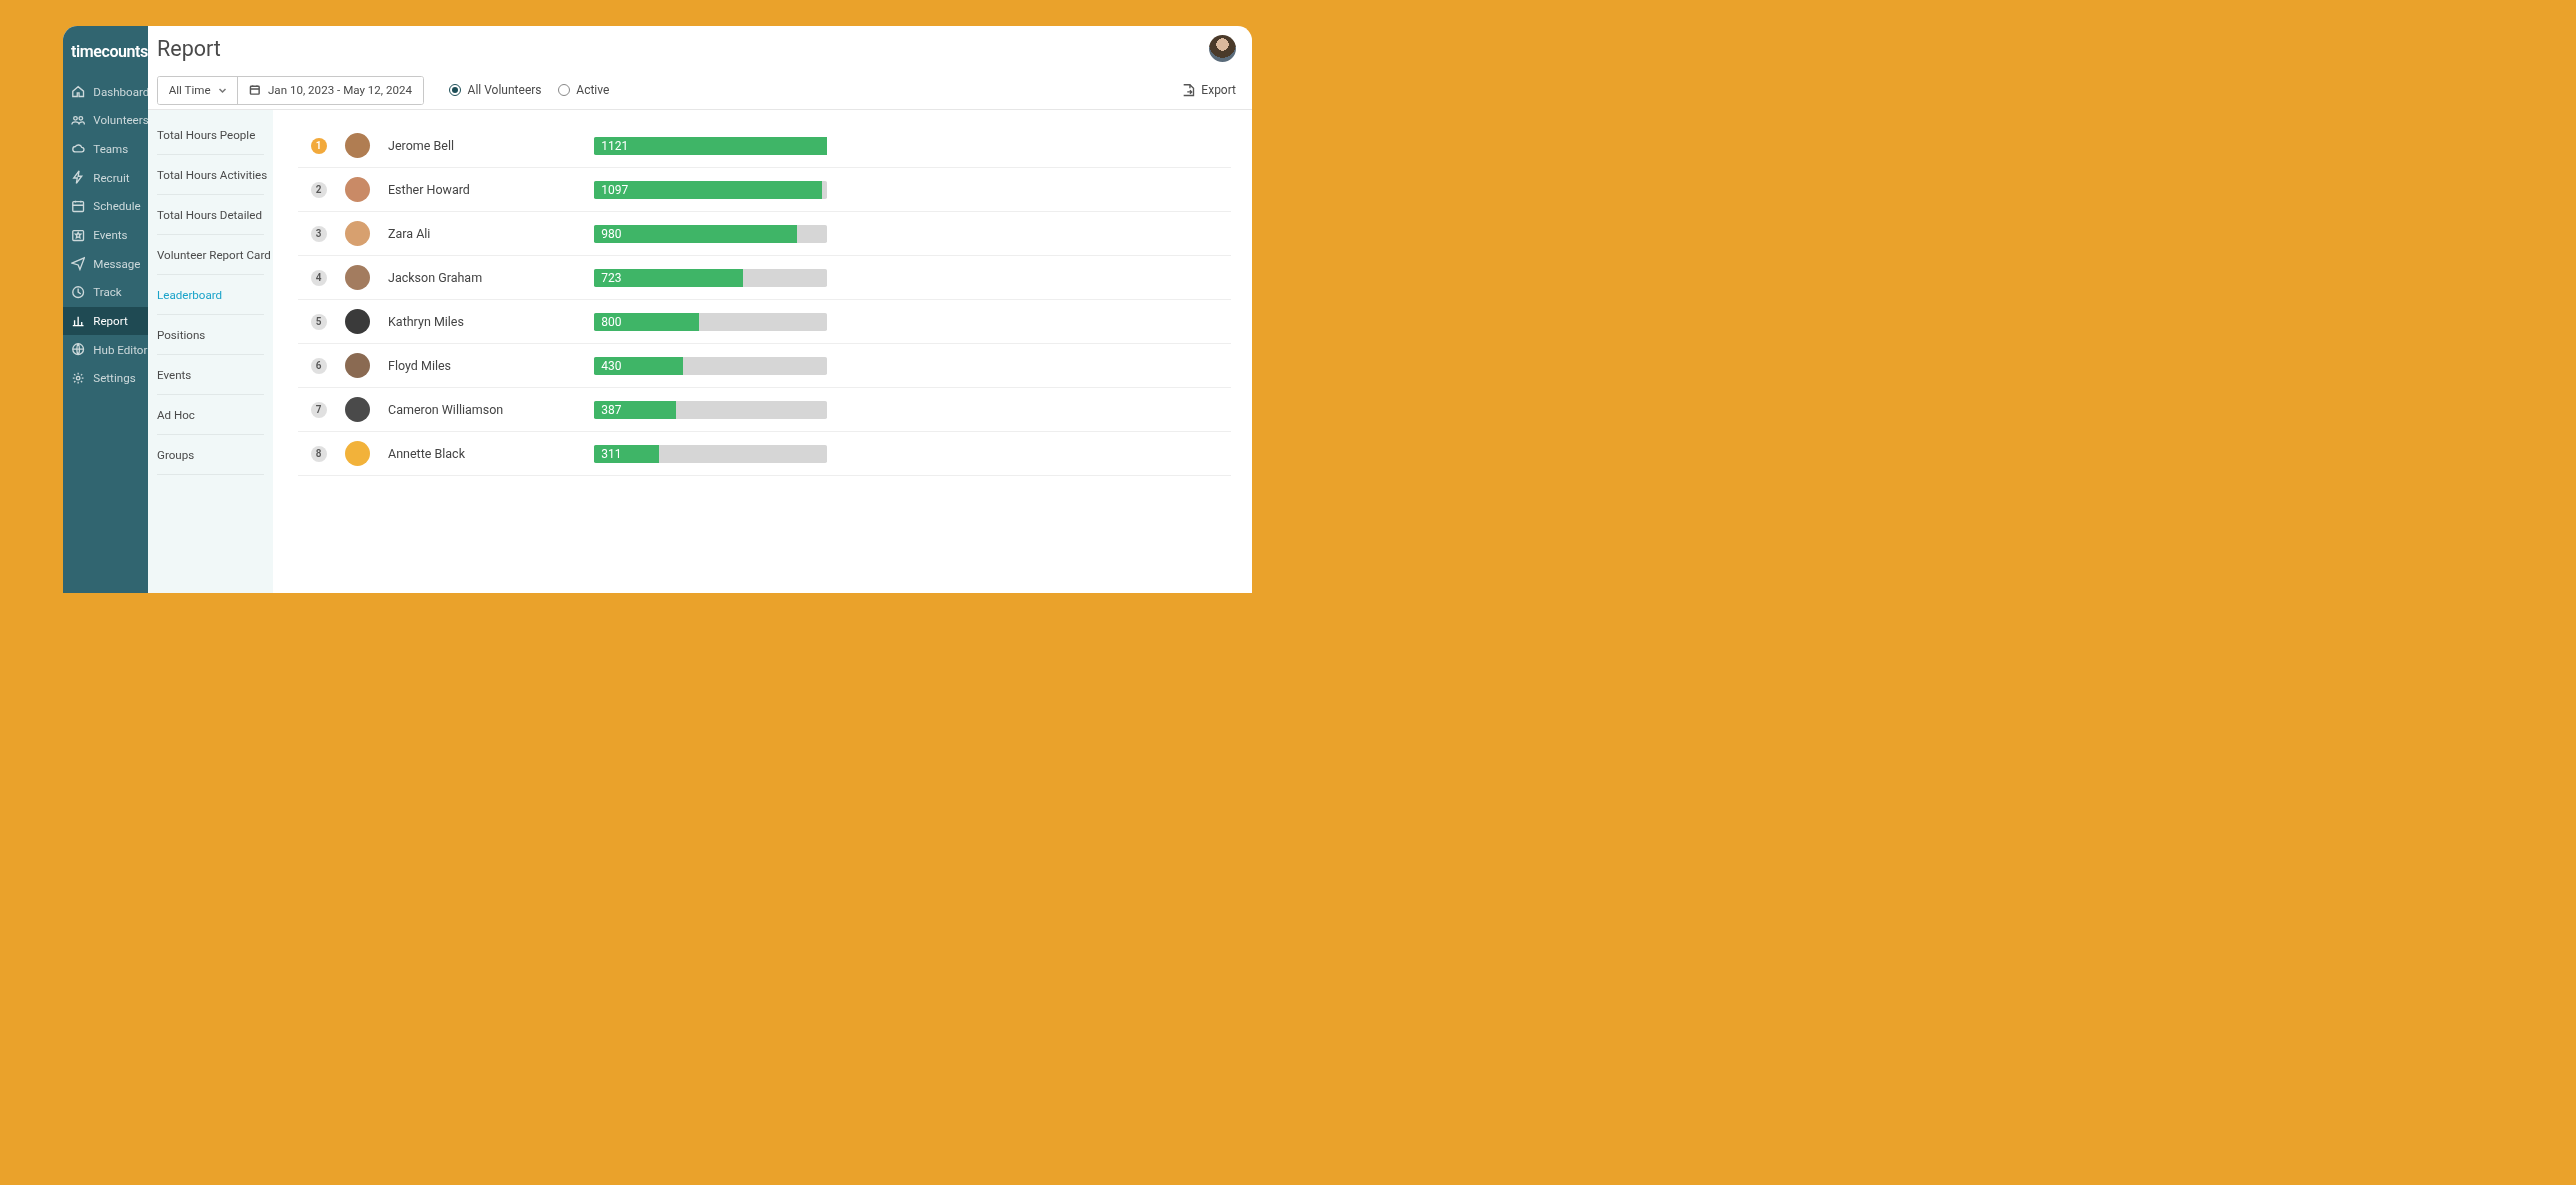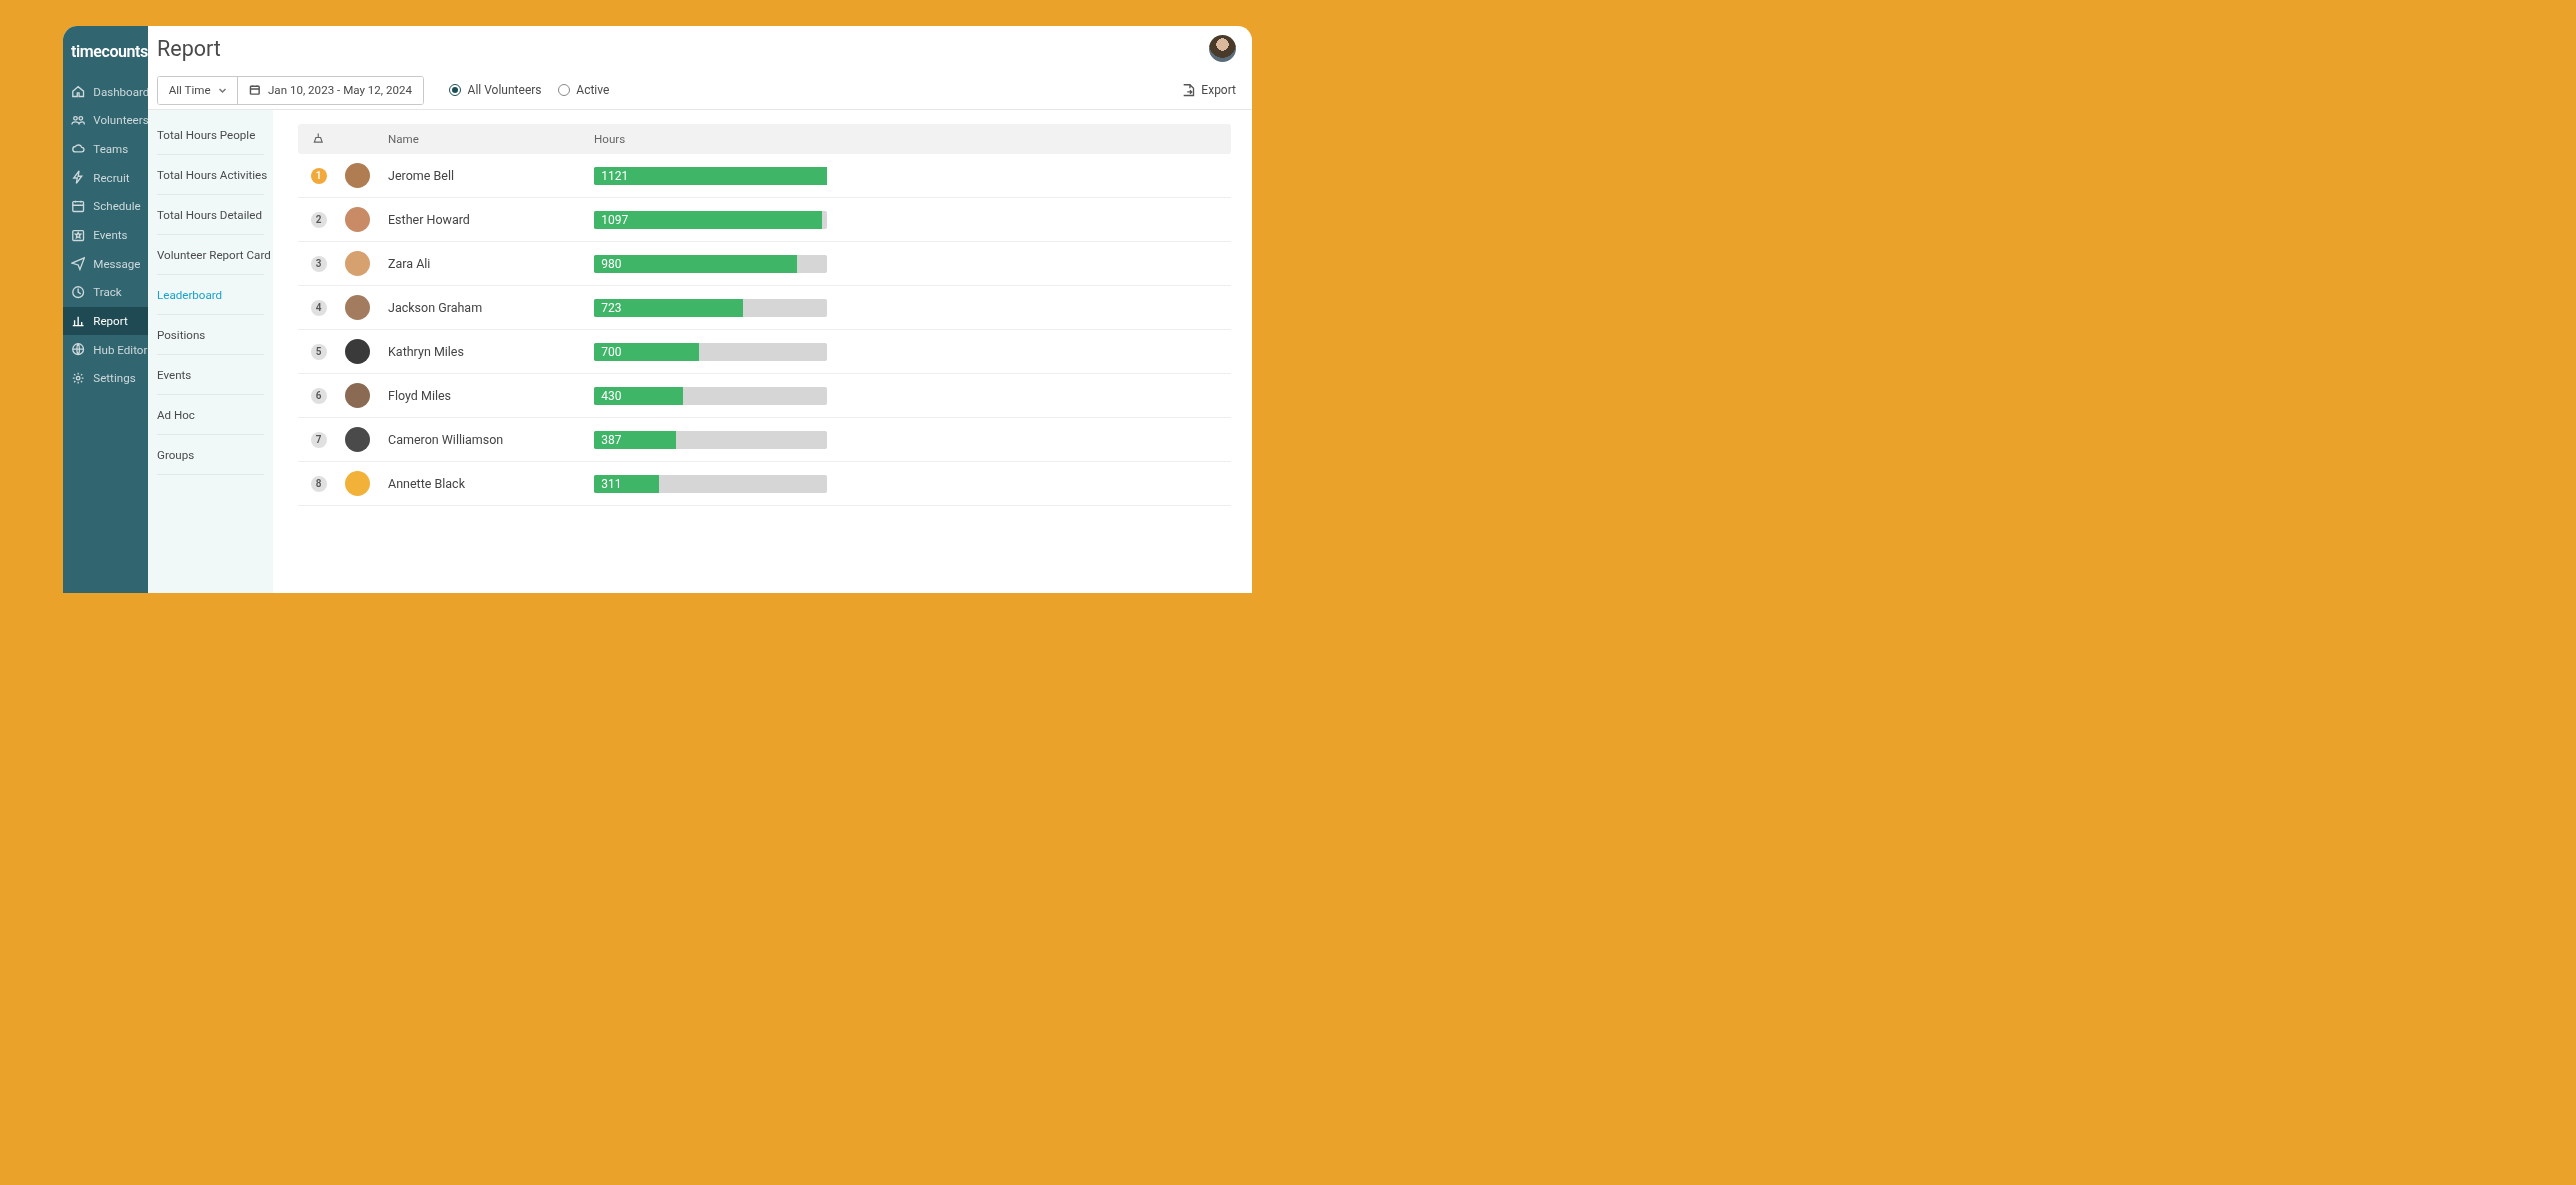--- a/index.html
+++ b/index.html
@@ -339,28 +339,20 @@
           <div class="report-item">Total Hours Detailed</div>
           <div class="report-item">Volunteer Report Card</div>
           <div class="report-item active">Leaderboard</div>
           <div class="report-item">Positions</div>
           <div class="report-item">Events</div>
           <div class="report-item">Ad Hoc</div>
           <div class="report-item">Groups</div>
         </aside>
 
       <section class="board">
-        <div class="thead">
-          <div><svg class="rank-icon" viewBox="0 0 16 16">
-                <path d="M8 2v5M5 7h6l2 6H3z"></path>
-              </svg></div>
-          <div></div>
-          <div>Name</div>
-          <div>Hours</div>
-        </div>
         <div id="rows">
             <div class="trow">
               <div>
                 <span class="rank-badge gold">1</span>
               </div>
               <div>
                 <div class="row-avatar" style="background:#b07d52"></div>
               </div>
               <div>Jerome Bell</div>
               <div>
@@ -414,21 +406,21 @@
             <div class="trow">
               <div>
                 <span class="rank-badge">5</span>
               </div>
               <div>
                 <div class="row-avatar" style="background:#3a3a3a"></div>
               </div>
               <div>Kathryn Miles</div>
               <div>
                 <div class="bar-wrap">
-                  <div class="bar-fill" style="width:45%">700</div>
+                  <div class="bar-fill" style="width:45%">800</div>
                 </div>
               </div>
             </div>
             <div class="trow">
               <div>
                 <span class="rank-badge">6</span>
               </div>
               <div>
                 <div class="row-avatar" style="background:#8a6a52"></div>
               </div>

